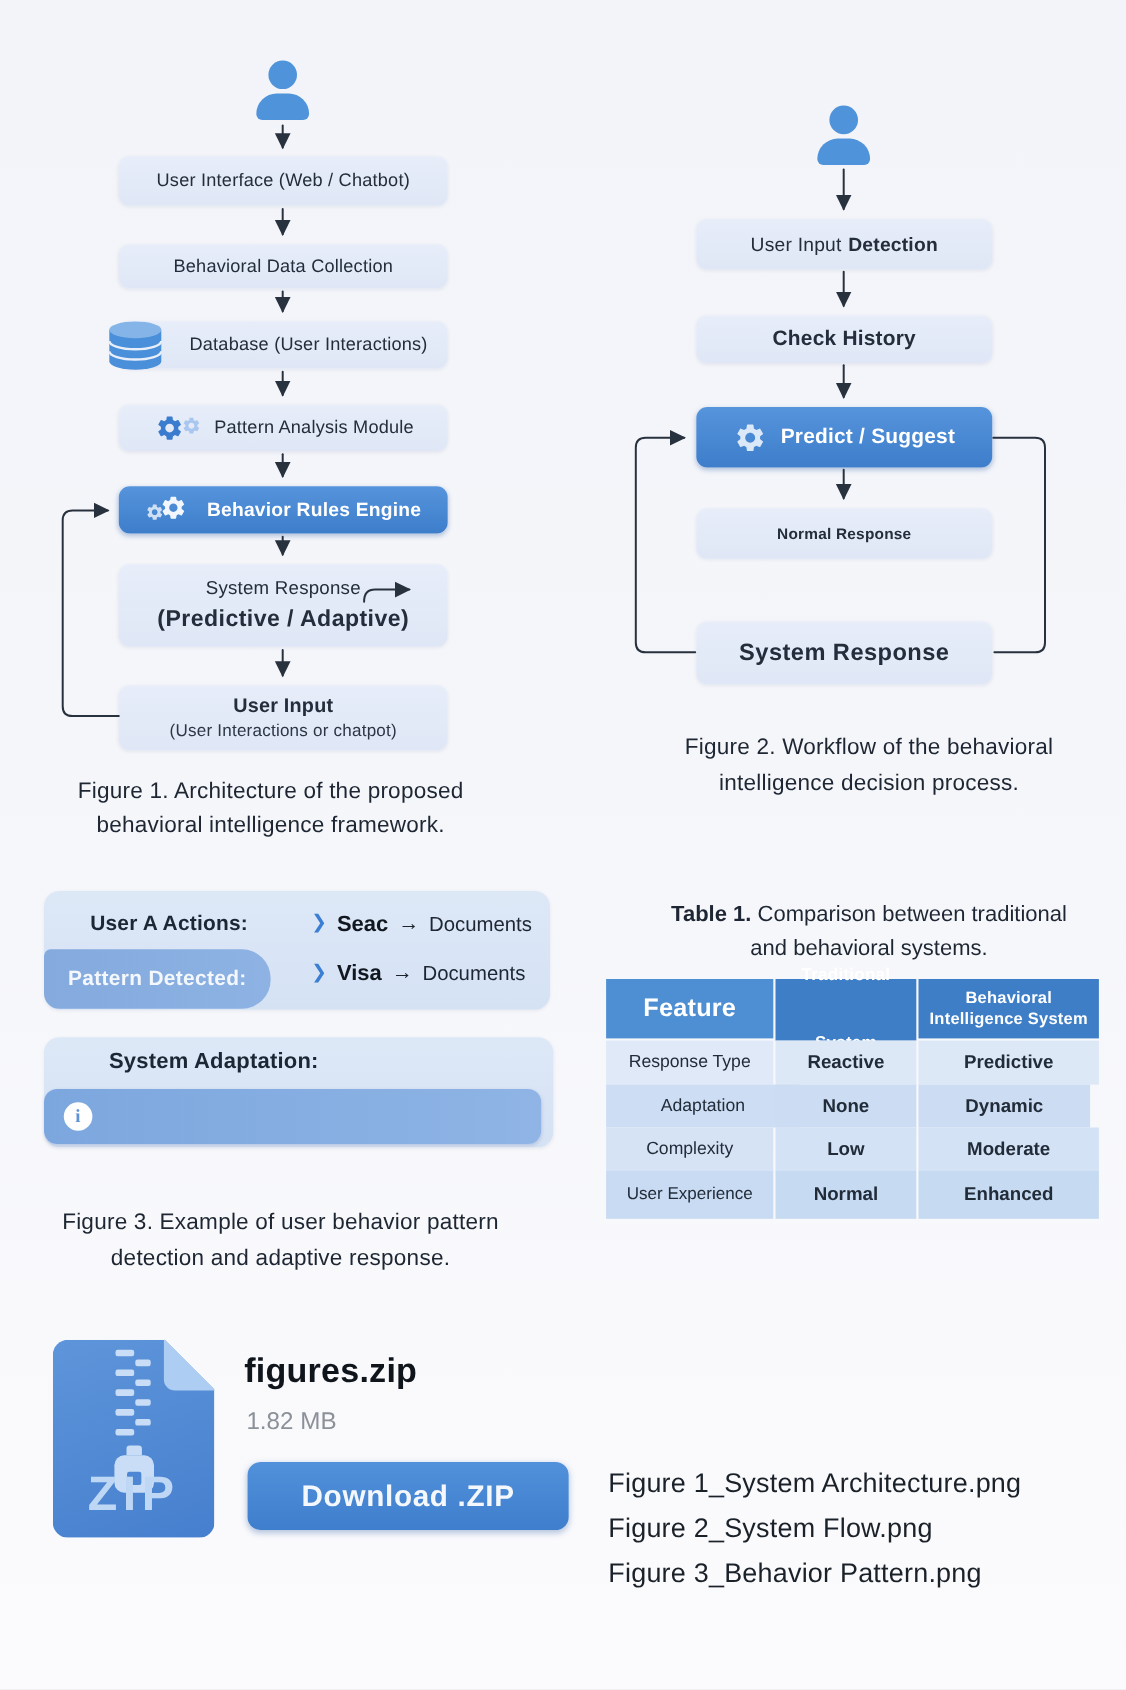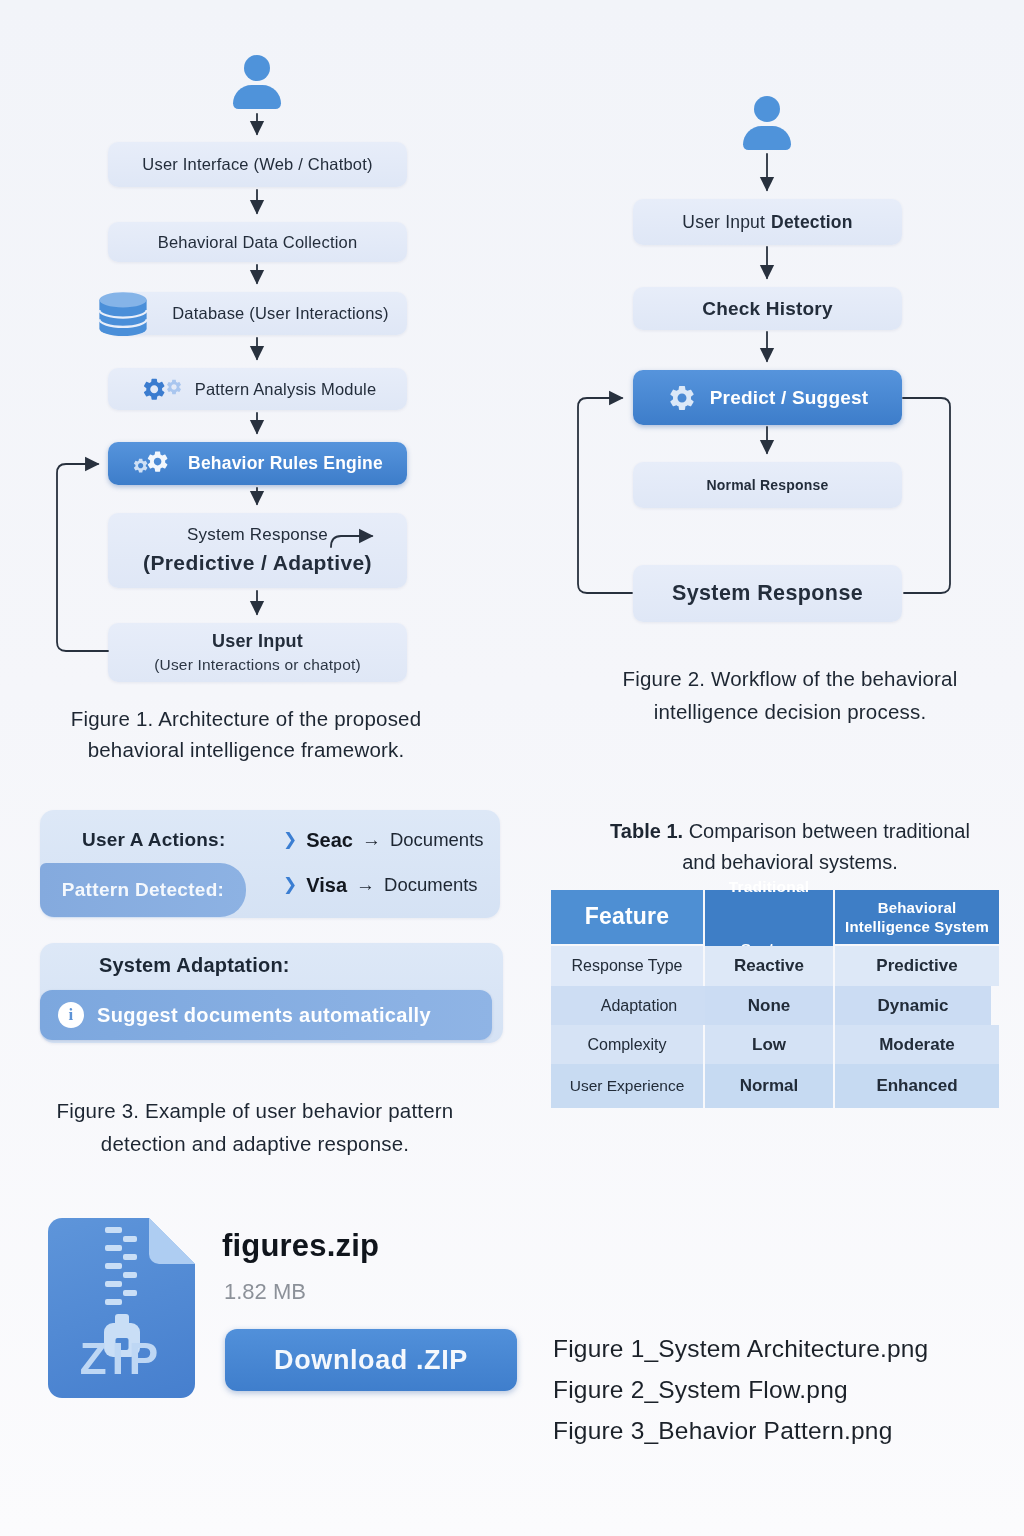--- a/index.html
+++ b/index.html
@@ -239,21 +239,20 @@
     <span class="chev">❯</span>
     <span class="term">Visa</span>
     <span class="flow-arrow">→</span>
     <span class="target">Documents</span>
   </div>
 
   <div class="f3-box" style="left:40px; top:943px; width:463px; height:100px;"></div>
   <div class="f3-label" style="position:absolute; left:62px; top:954px; font-size:20px;margin-left:37px;">System Adaptation:</div>
   <div class="suggest-pill" style="left:40px; top:990px; width:452px; height:50px;">
     <span class="info-badge">i</span>
-    <span>Suggest documents automatically</span>
   </div>
 
   <div class="caption" style="left:25px; top:1066px; width:460px; line-height:33px;margin-top:28px;">
     <div>Figure 3. Example of user behavior pattern</div>
     <div>detection and adaptive response.</div>
   </div>
 
   <div class="tbl-title" style="left:560px; top:816px; width:460px;">
     <div>
       <b>Table 1.</b>

